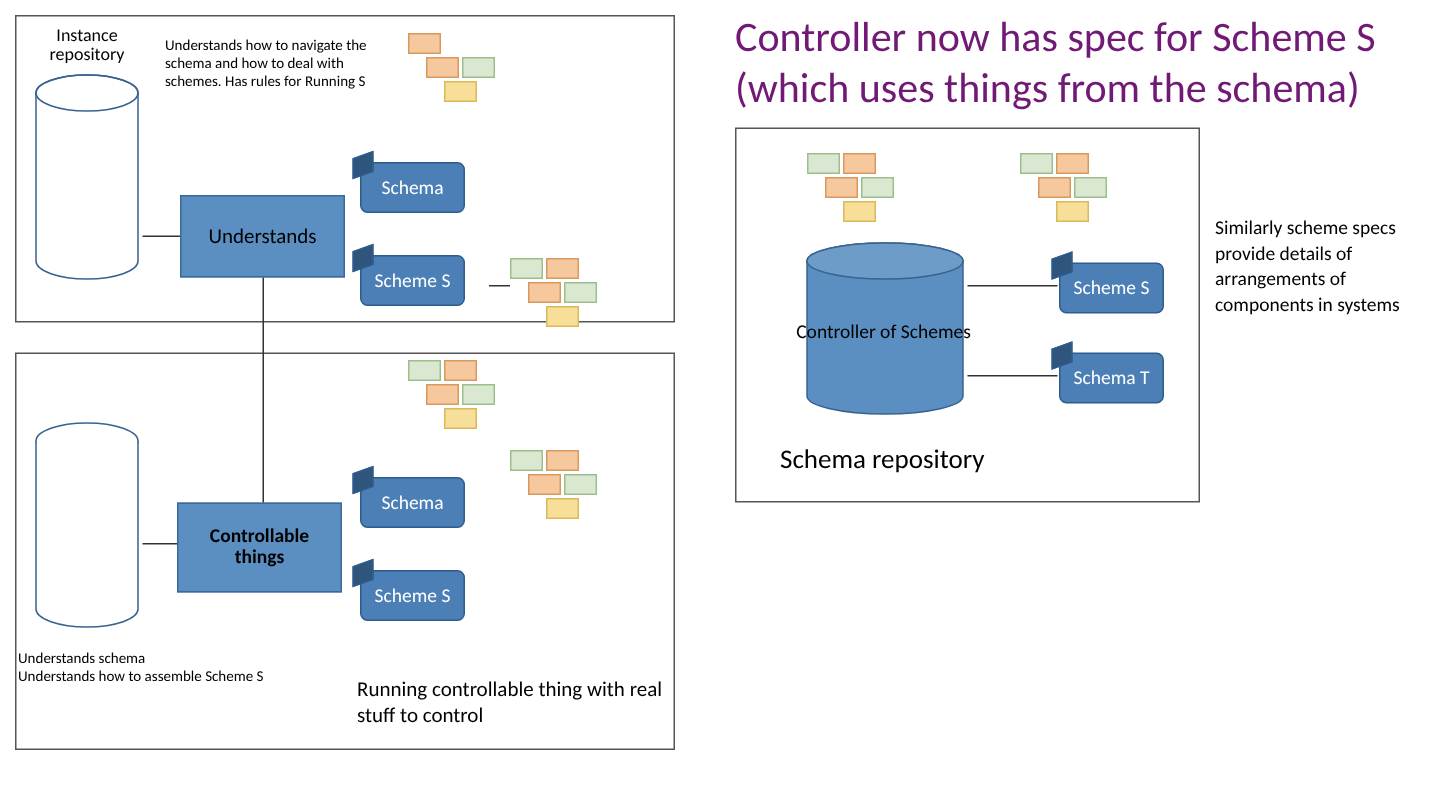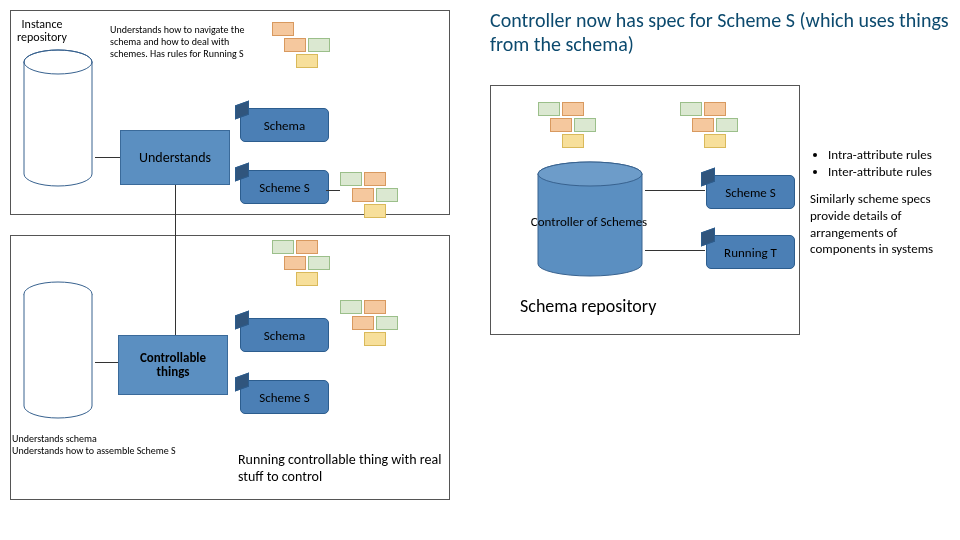--- a/index.html
+++ b/index.html
@@ -8,28 +8,28 @@
     height: 540px;
     background: #fff;
     font-family: Calibri, Arial, sans-serif;
     position: relative;
     overflow: hidden;
   }
   .title {
     position: absolute;
     top: 8px;
     left: 490px;
-    font-size: 20px;
-    line-height: 1.2;
-    color: #0c4a6e;
+    font-size: 28px;
+    line-height: 1.2;
+    color: #701a75;
   }
   .instance-repo-label {
     position: absolute;
     top: 18px;
-    left: 8px;
+    left: 24px;
     font-size: 12px;
     text-align: center;
     width: 68px;
     line-height: 1.1;
   }
   .controller-desc {
     position: absolute;
     top: 24px;
     left: 110px;
     width: 150px;
@@ -64,26 +64,26 @@
     display: flex;
     align-items: center;
     justify-content: center;
     color: #000;
   }
   .controller-box { top: 130px; left: 120px; width: 110px; height: 55px; }
   .controllable-box { top: 335px; left: 118px; width: 110px; height: 60px; font-size: 13px; line-height: 1.1; padding: 4px; font-weight: bold; }
 
   .tablet {
     position: absolute;
-    width: 89px;
+    width: 70px;
     height: 34px;
     background: #4b7fb5;
     border: 1px solid #2c5d8e;
     border-radius: 5px;
-    color: #000000;
+    color: #ffffff;
     font-size: 13px;
     display: flex;
     align-items: center;
     justify-content: center;
   }
   .tablet .corner {
     position: absolute;
     top: -6px; left: -6px;
     width: 14px; height: 14px;
     background: #30557d;
@@ -208,21 +208,21 @@
 <div class="tablet schemeS-t2">
     <div class="corner"></div>
     <span>Scheme S</span>
   </div>
 <div class="tablet schemeS-right">
     <div class="corner"></div>
     <span>Scheme S</span>
   </div>
 <div class="tablet schemeT-right">
     <div class="corner"></div>
-    <span>Running T</span>
+    <span>Schema T</span>
   </div>
 
 <div class="blocks blk-top1">
   <div class="cell g" style="top:0;left:0"></div>
   <div class="cell o" style="top:0;left:24"></div>
   <div class="cell o" style="top:16px;left:12px"></div>
   <div class="cell g" style="top:16px;left:36px"></div>
   <div class="cell y" style="top:32px;left:24px"></div>
 </div>
 <div class="blocks blk-mid1">
@@ -269,18 +269,14 @@
 <div class="line hline" style="top:250px;left:645px;width:60px"></div>
 
 <div class="repo-schemes">Controller of Schemes</div>
 <div class="schema-repo-label">Schema repository</div>
 
 <div class="footnote fn1" style="white-space:pre-line">Understands schema
 Understands how to assemble Scheme S</div>
 <div class="running">Running controllable thing with real stuff to control</div>
 
 <div class="side-notes">
-  <ul>
-    <li>Intra-attribute rules</li>
-    <li>Inter-attribute rules</li>
-  </ul>
   <div>Similarly scheme specs provide details of arrangements of components in systems</div>
 </div>
 
 </body></html>

